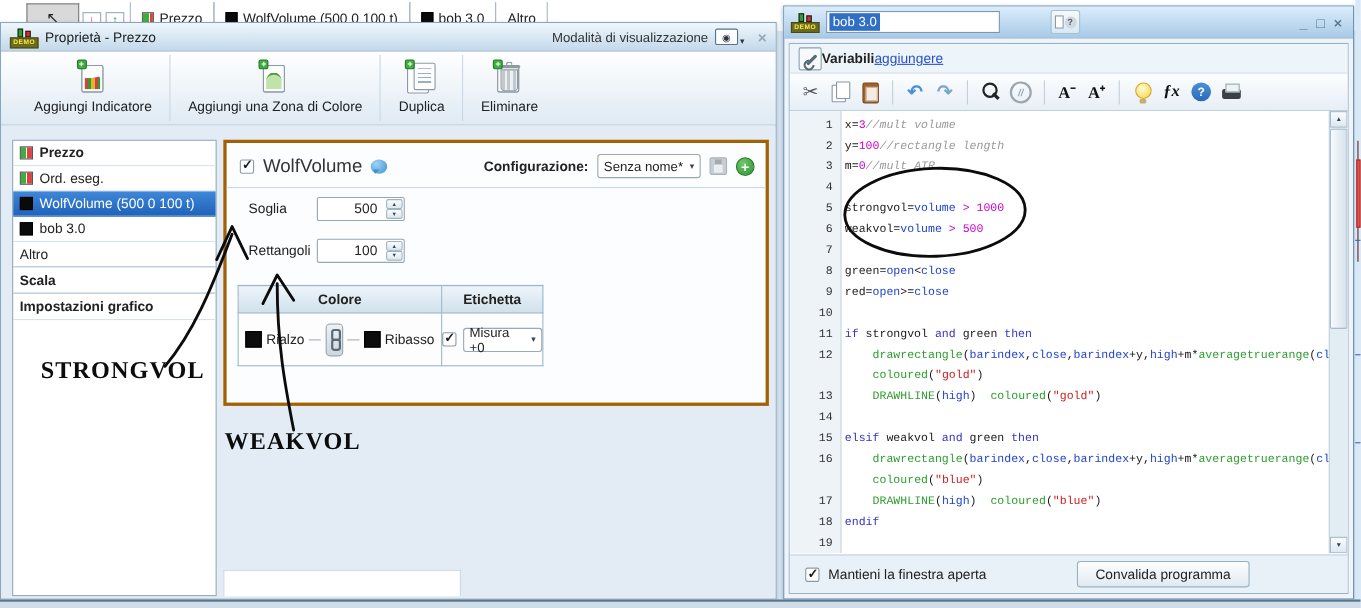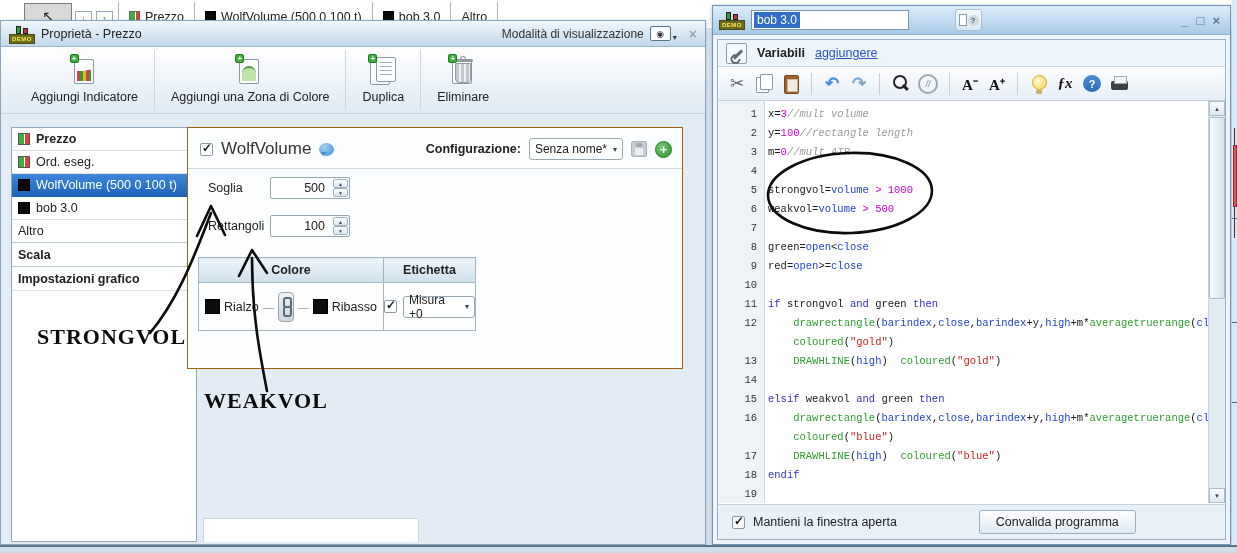--- a/index.html
+++ b/index.html
@@ -63,21 +63,21 @@
   .l-content{position:absolute;left:0;top:94px;right:0;bottom:0;background:#e3ecf4}
   .sidebar{position:absolute;left:10px;top:12px;width:186px;bottom:2px;background:#fff;border:1px solid #8fa8bc}
   .sb-item{display:flex;align-items:center;gap:6px;height:23px;padding-left:6px;border-bottom:1px solid #d7e2ea;font-size:12.5px;color:#222}
   .sb-item.bold{font-weight:bold}
   .sb-item.selected{background:linear-gradient(#3f87d8,#1f63ba);color:#fff;border-bottom-color:#1f63ba}
   .sb-item.section{font-weight:bold;height:25px;border-top:1px solid #b9c9d6;margin-top:-1px}
   .sb-icon{display:none;width:12px;height:12px;flex:0 0 auto}
   .sb-icon.candle-icon{display:inline-block;background:linear-gradient(90deg,#3fae3f 0 5px,#fff 5px 6px,#e04040 6px 12px);border:1px solid #555}
   .sb-icon.square-icon{display:inline-block;background:#0a0a0a;border:1px solid #000}
 
-  .card{position:absolute;left:186px;top:12px;width:496px;height:242px;background:#fcfdfe;border:1px solid #a16207}
+  .card{position:absolute;left:202px;top:12px;width:496px;height:242px;background:#fcfdfe;border:3px solid #a16207}
   .card-head{display:flex;align-items:center;gap:8px;padding:10px 10px 8px 12px;border-bottom:1px solid #ccd9e4}
   .ind-name{font-size:17px;color:#333}
   .bubble-icon{width:15px;height:13px;background:radial-gradient(circle at 35% 30%,#9ed2f5,#3d8fd4);border-radius:50% 50% 50% 50%;position:relative}
   .bubble-icon::after{content:"";position:absolute;left:2px;bottom:-4px;border:4px solid transparent;border-top-color:#3d8fd4;border-left-width:2px}
   .card-head .spacer{flex:1}
   .conf-lbl{font-weight:bold;font-size:12.5px}
   .disk-icon{width:16px;height:16px;background:#b9c2c9;border:1px solid #98a2aa;border-radius:2px;position:relative;opacity:.8}
   .disk-icon::after{content:"";position:absolute;left:3px;bottom:1px;width:8px;height:7px;background:#e8ecef}
   .disk-icon::before{content:"";position:absolute;left:4px;top:1px;width:6px;height:4px;background:#8d979f}
   .plus-icon{width:17px;height:17px;border-radius:50%;background:radial-gradient(circle at 35% 30%,#6fc76f,#2e9430);border:1px solid #247a26;color:#fff;font-weight:bold;font-size:13px;line-height:15px;text-align:center}
@@ -108,21 +108,21 @@
   .rwin{position:absolute;left:712px;top:5px;width:519px;height:540px;background:#eef4fa;border:1px solid #6f94b4;box-shadow:0 1px 4px rgba(50,80,110,.4)}
   .r-titlebar{height:29px;background:linear-gradient(#dcedfb,#a8cae7);border-bottom:1px solid #8fb2cf;display:flex;align-items:center;gap:6px;padding:0 6px}
   .name-input{width:158px;height:20px;background:#fff;border:1px solid #7a98ae;display:flex;align-items:center;padding:0 2px;font-size:12px}
   .name-input .sel{background:#2f6fc6;color:#fff;padding:0 3px;line-height:16px}
   .docq-btn{width:27px;height:22px;margin-left:40px;background:linear-gradient(#f4fafd,#d8e8f4);border:1px solid #a8c0d2;border-radius:3px;display:flex;align-items:center;justify-content:center;gap:1px}
   .docq-btn .pg{width:8px;height:12px;background:#fff;border:1px solid #8a9aa8}
   .docq-btn .q{width:11px;height:11px;border-radius:50%;background:#cfd9e0;color:#556;font-size:8px;font-weight:bold;text-align:center;line-height:11px}
   .r-titlebar .spacer{flex:1}
   .winctl{display:flex;gap:8px;align-items:center;font-weight:bold;color:#5a7890;font-size:13px;padding-right:4px}
   .rinner{position:absolute;left:4px;right:4px;top:33px;bottom:4px;border:1px solid #9ab2c6;background:#fff}
-  .varbar{height:27px;background:#eef5fa;border-bottom:1px solid #cdd9e2;display:flex;align-items:center;gap:10px;padding:0 8px}
+  .varbar{height:27px;background:#eef5fa;border-bottom:1px solid #cdd9e2;display:flex;align-items:center;gap:0;padding:0 8px}
   .wrench-btn{width:21px;height:21px;background:#f6fafc;border:1px solid #8aa0b0;border-radius:2px;position:relative}
   .wrench-btn i{position:absolute;left:5px;top:9px;width:12px;height:3px;background:#5a6b78;transform:rotate(-45deg);border-radius:2px}
   .wrench-btn i::before{content:"";position:absolute;left:-4px;top:-2px;width:6px;height:6px;border:2px solid #5a6b78;border-radius:50%;border-right-color:transparent}
   .var-lbl{font-weight:bold;font-size:12.5px}
   .add-link{color:#2a52c8;text-decoration:underline;font-size:12.5px}
   .rtoolbar{height:34px;background:linear-gradient(#fdfeff,#e6eef6);border-bottom:1px solid #c0d0dc;display:flex;align-items:center;gap:9px;padding:0 10px}
   .tsep{width:1px;height:22px;background:#c2d0da;margin:0 2px}
   .ticon{display:flex;align-items:center;justify-content:center;min-width:18px;height:22px;font-size:16px;color:#444;position:relative}
   .cut-icon{color:#556;font-size:17px}
   .copy-icon::before{content:"";position:absolute;left:1px;top:4px;width:11px;height:14px;background:#fff;border:1px solid #8a98a4;border-radius:1px}

